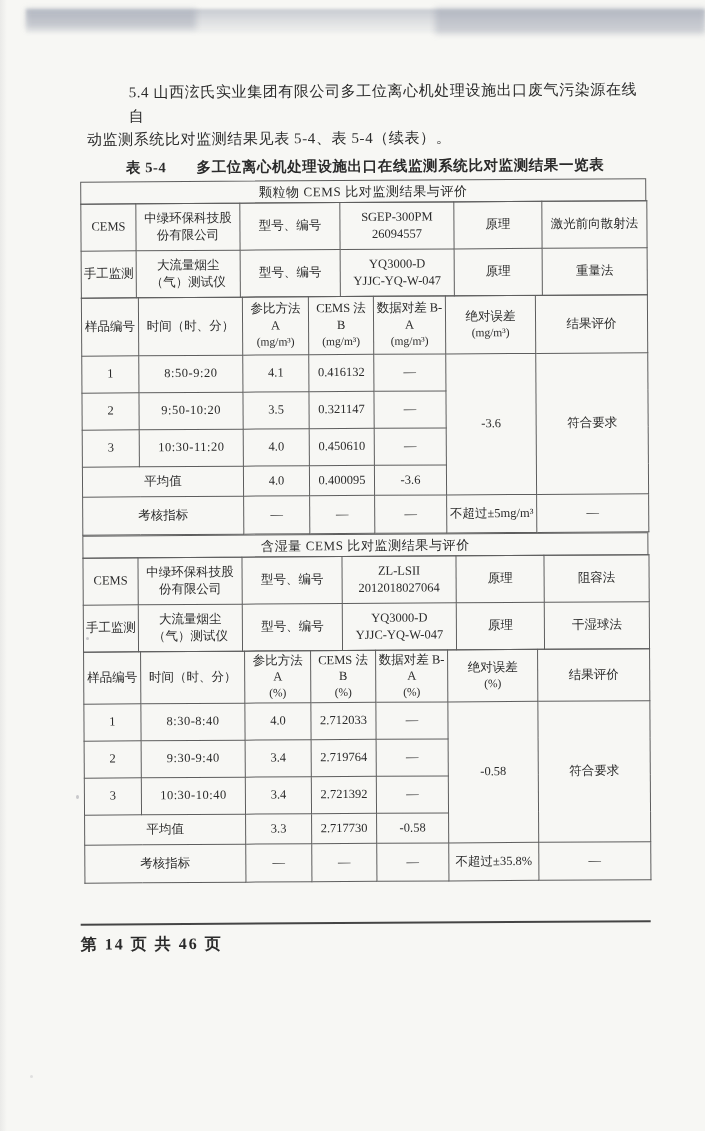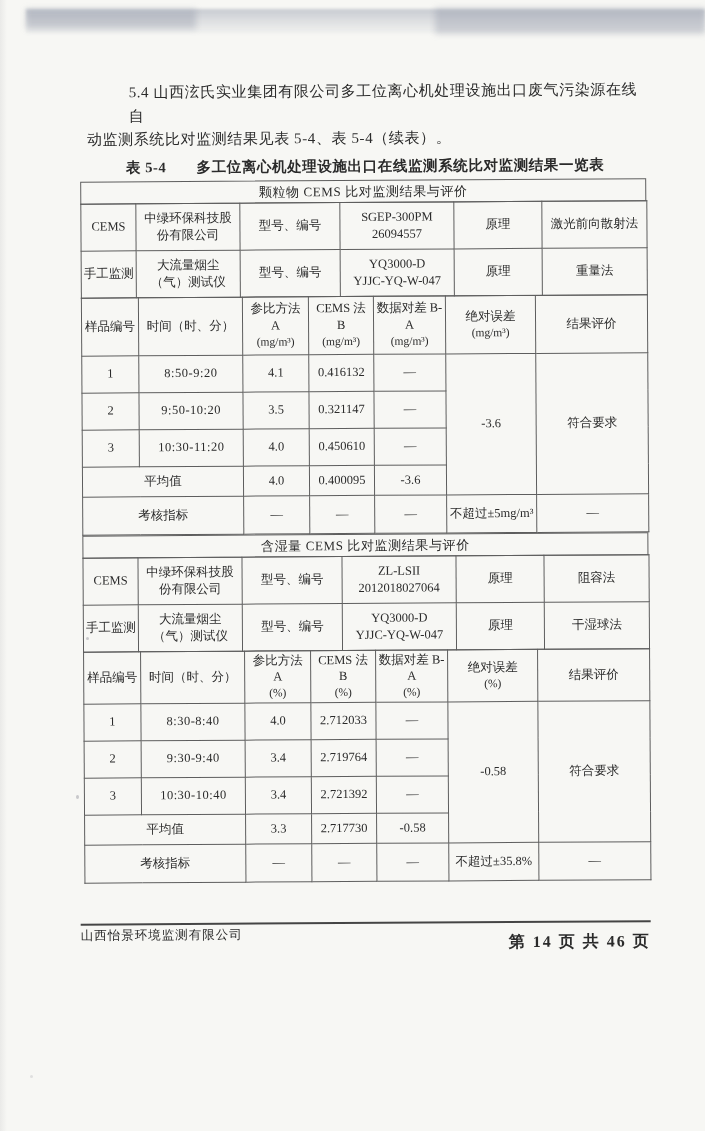--- a/index.html
+++ b/index.html
@@ -292,18 +292,17 @@
         <td>不超过±35.8%</td>
         <td>—</td>
       </tr>
     </tbody>
       </table>
   </div>
 
   <div class="footer">
     <div class="fline"></div>
     <div class="frow">
-      <span class="company">山西怡景环境监测有限公司</span>
       <span class="pageinfo">第 14 页 共 46 页</span>
     </div>
   </div>
 
 </div>
 
 </body></html>

